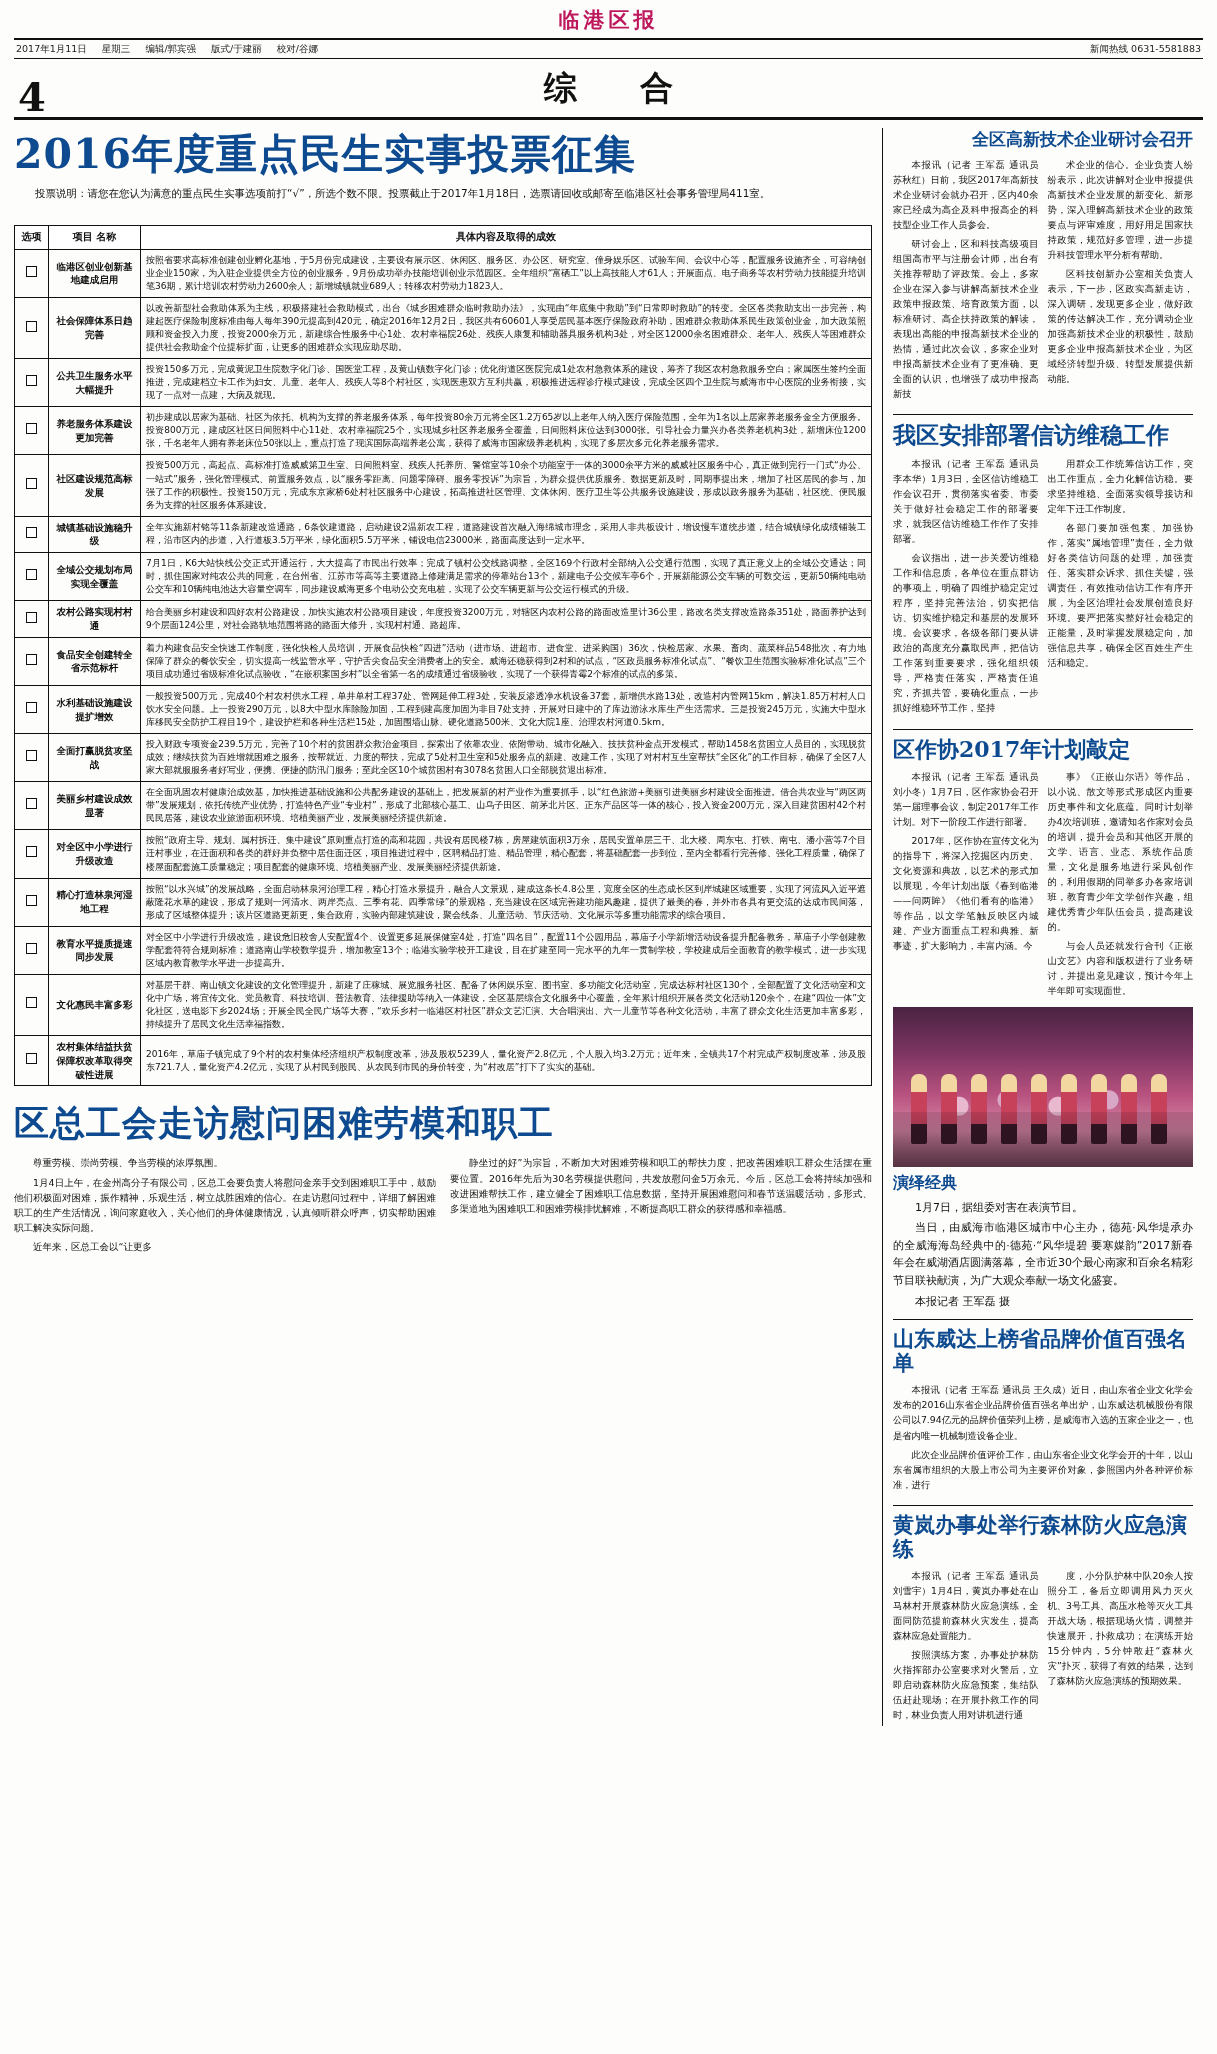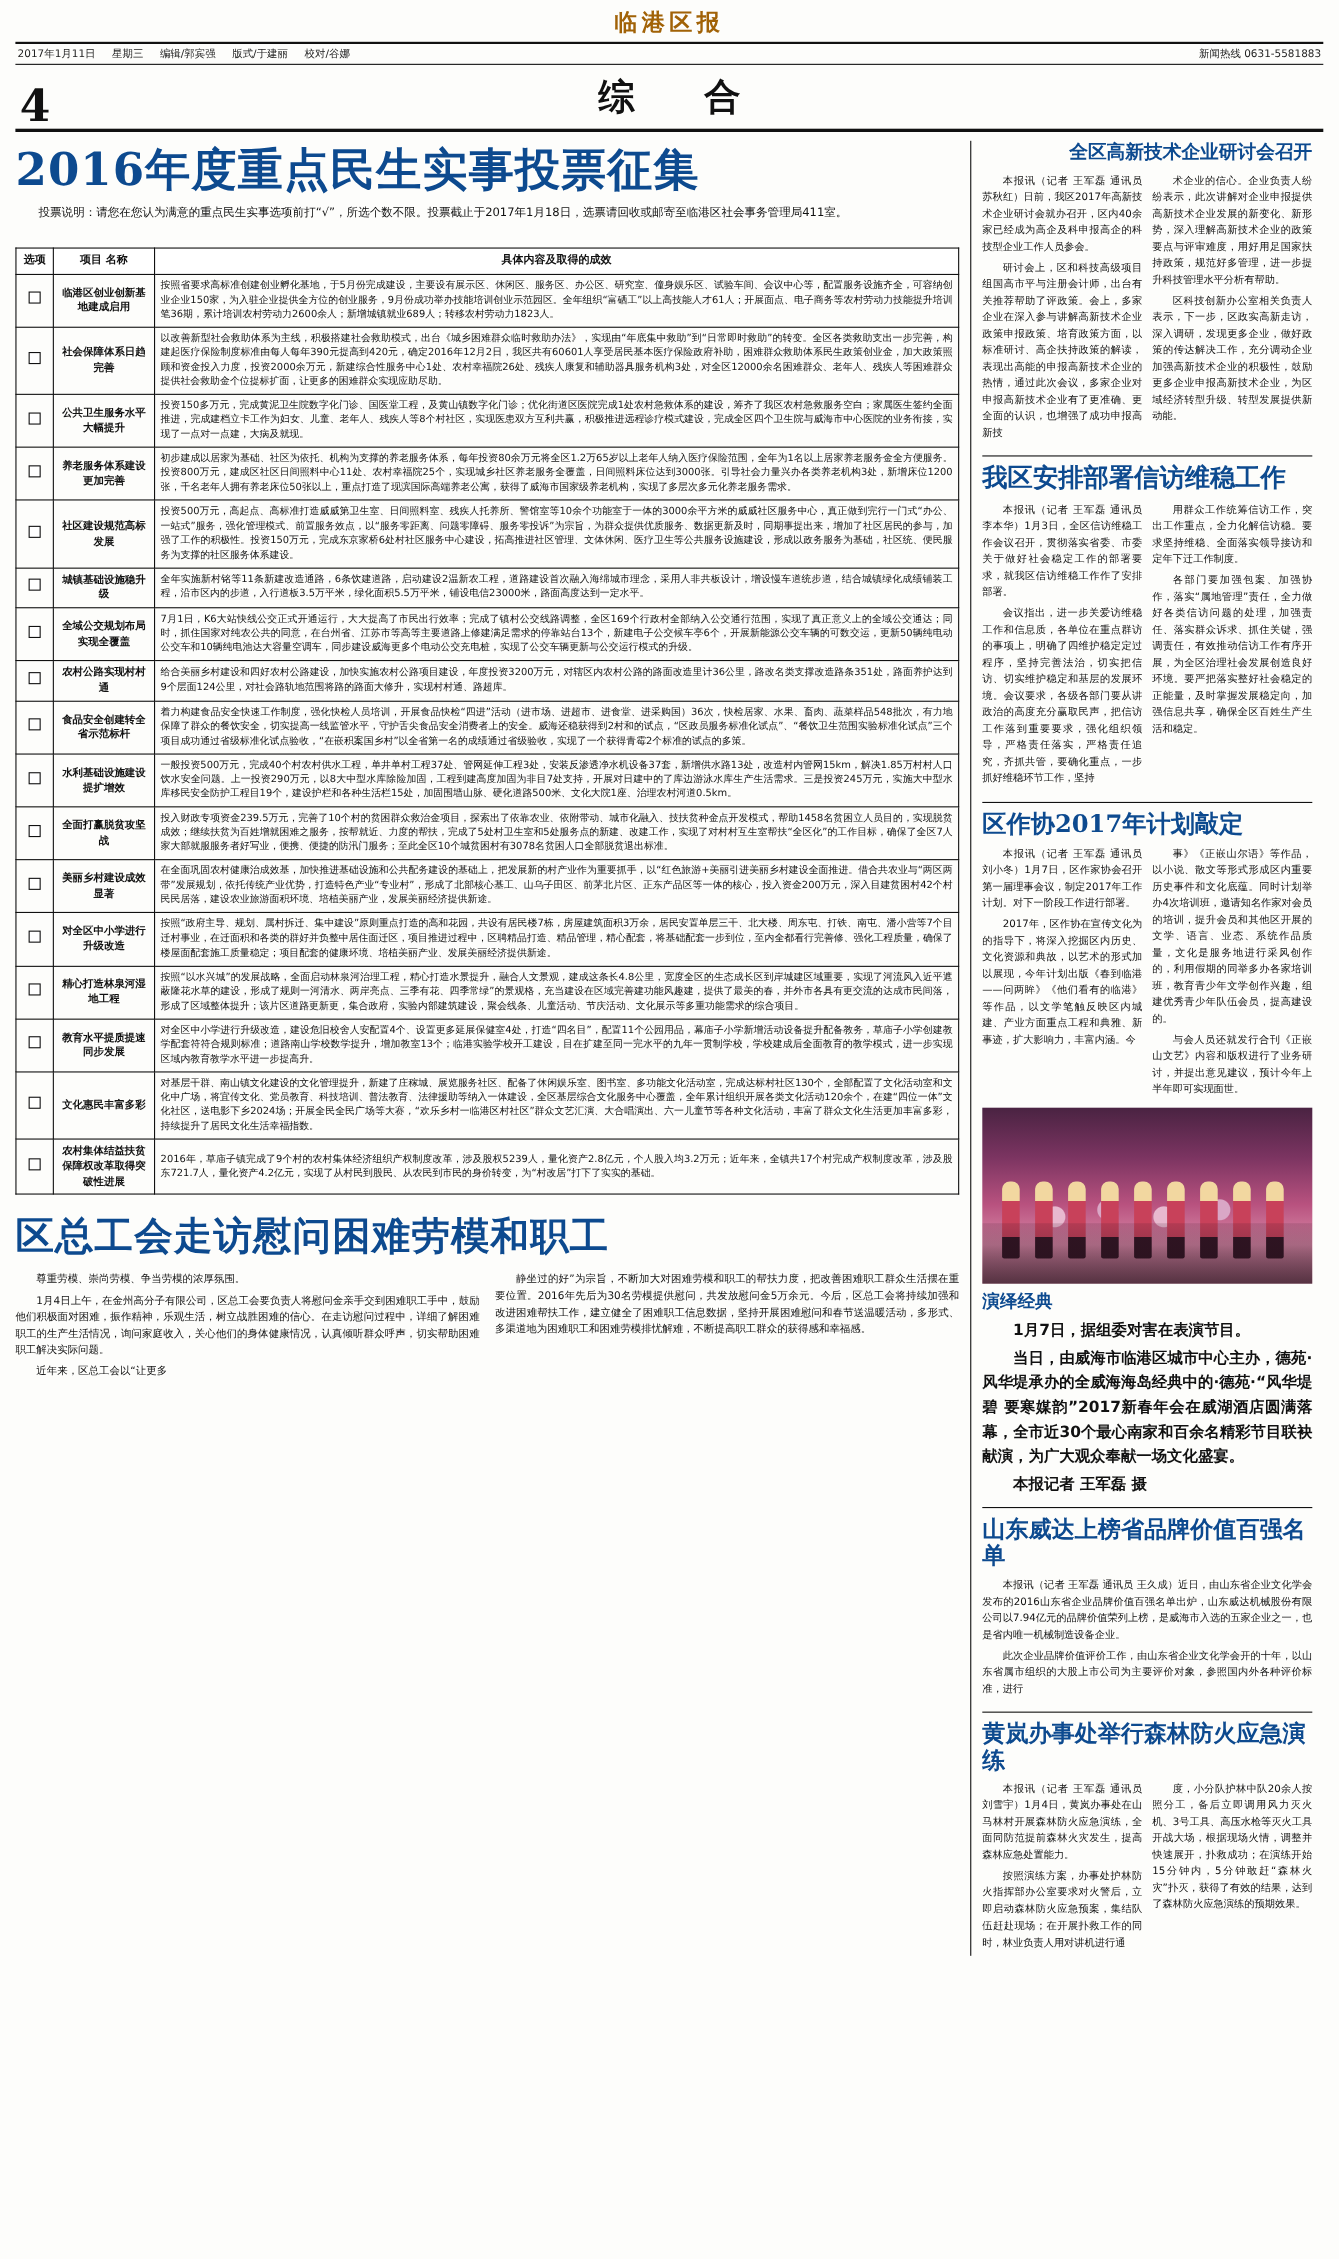--- a/index.html
+++ b/index.html
@@ -11,21 +11,21 @@
     font-family: "DejaVu Sans", "Liberation Sans", sans-serif;
     color: #111;
   }
   .page { position: relative; width: 1217px; height: 2054px; padding: 0 14px; }
 
   
   .masthead { text-align: center; padding-top: 6px; }
   .masthead-title {
     font-family: "DejaVu Serif", "Liberation Serif", serif;
     font-size: 21px; font-weight: bold; letter-spacing: 4px;
-    color: #a16207;
+    color: #be185d;
   }
   .rule-top { border-top: 2px solid #111; margin-top: 4px; }
   .meta-row {
     display: flex; justify-content: space-between; align-items: center;
     font-size: 9.5px; color: #222; padding: 3px 2px 2px 2px;
   }
   .meta-left span { margin-right: 12px; }
   .rule-thin { border-top: 1px solid #111; }
 
   .pagehead {
@@ -120,21 +120,21 @@
   .photo-figs { position: absolute; bottom: 14%; left: 0; right: 0; height: 44%; }
   .photo-figs i {
     position: absolute; bottom: 0; width: 16px; height: 100%;
     background: linear-gradient(180deg, #f2d7a0 0 26%, #c8415a 26% 72%, #2d1320 72% 100%);
     border-radius: 7px 7px 2px 2px;
   }
   .caption-title {
     font-family: Liberation Serif, serif;
     font-size: 16px; font-weight: bold; color: #0d4a8f; margin: 2px 0 5px 0;
   }
-  .caption-body { font-size: 14px; line-height: 1.6; text-align: justify; font-weight: bold; }
+  .caption-body { font-size: 11px; line-height: 1.6; text-align: justify; }
   .caption-body p { margin: 0 0 3px 0; text-indent: 2em; }
 </style>
 </head>
 <body>
 
 <div class="page">
 
   <div class="masthead">
     <div class="masthead-title">临港区报</div>
   </div>

